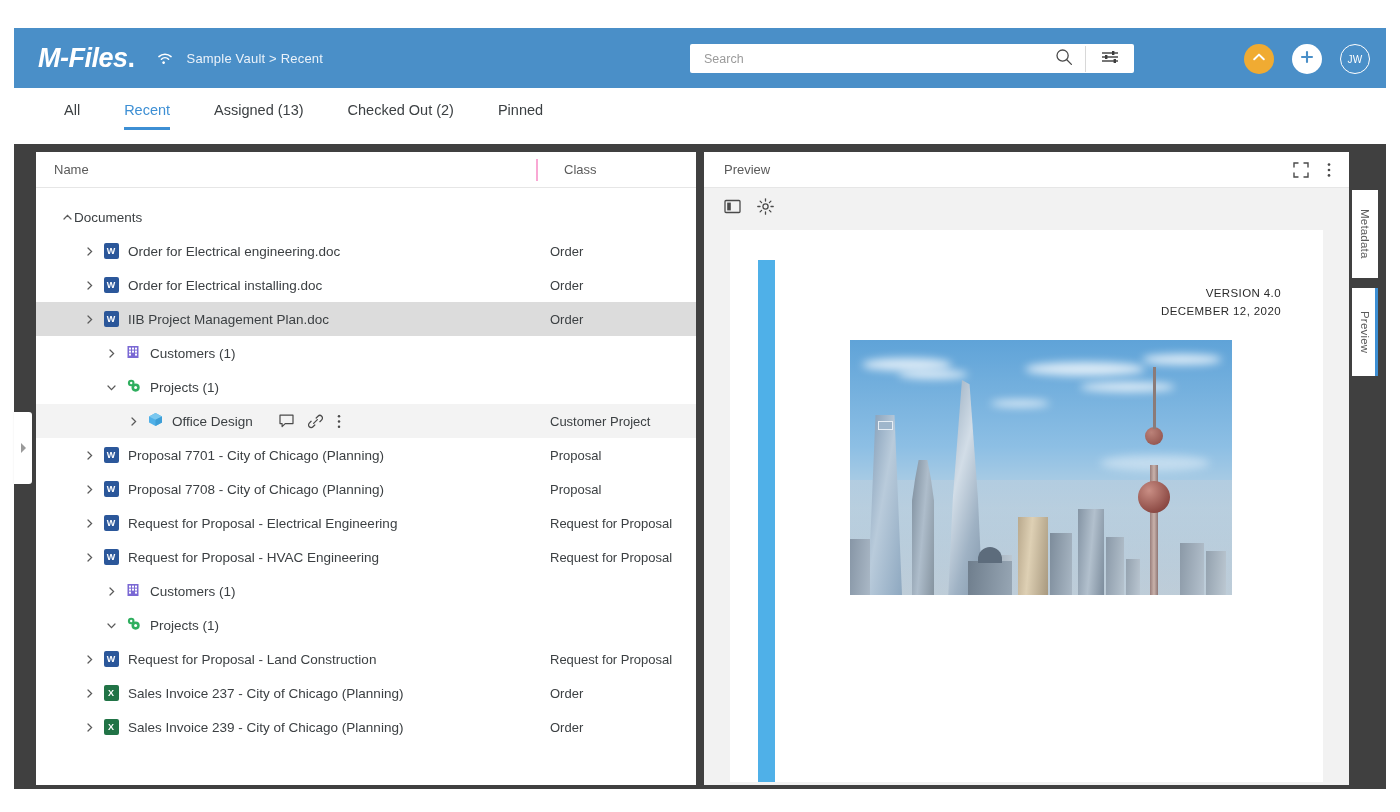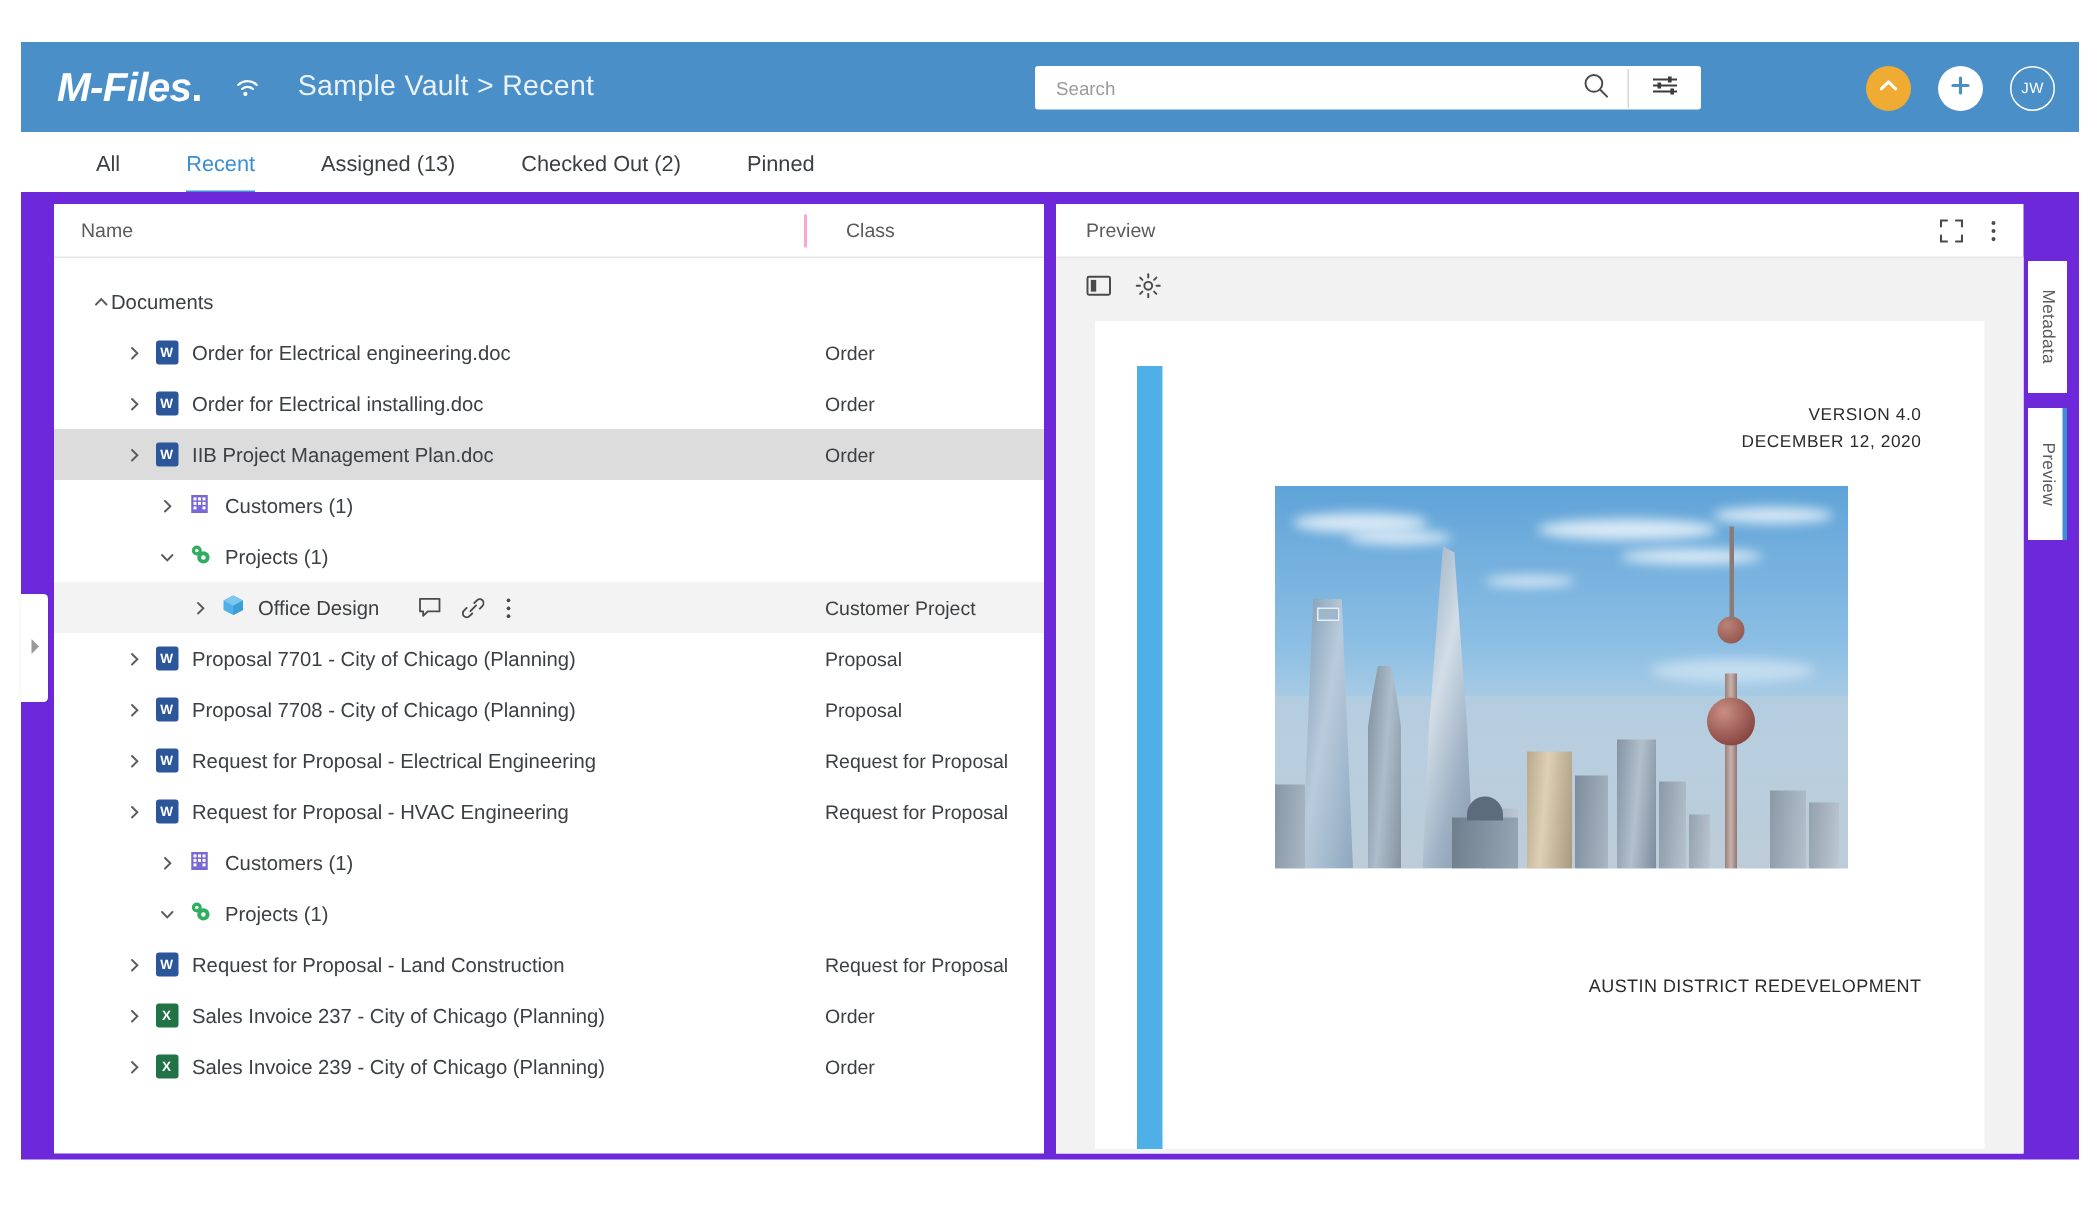--- a/index.html
+++ b/index.html
@@ -40,23 +40,23 @@
   }
   .logo .dot { font-style: normal; }
 
   .wifi-icon {
     margin-left: 20px;
     width: 20px; height: 16px;
     display: flex; align-items: center; justify-content: center;
   }
 
   .breadcrumb {
-    margin-left: 24px;
+    margin-left: 12px;
     color: #eaf2fa;
-    font-size: 19px;
+    font-size: 13px;
     letter-spacing: 0.2px;
   }
 
   .search-wrap {
     position: absolute;
     left: 690px; top: 44px;
     width: 444px; height: 29px;
     background: #ffffff;
     border-radius: 2px;
     display: flex;
@@ -133,23 +133,23 @@
     content: "";
     position: absolute;
     left: 0; right: 0; bottom: 0;
     height: 3px;
     background: #3d8fd4;
   }
 
   
   .content {
     position: absolute;
-    left: 14px; top: 128px;
+    left: 14px; top: 144px;
     width: 1372px; height: 645px;
-    background: #6d28d9;
+    background: #404040;
   }
 
   
   .left-handle {
     position: absolute;
     left: 0px; top: 268px;
     width: 18px; height: 72px;
     background: #ffffff;
     border-radius: 0 3px 3px 0;
     display: flex; align-items: center; justify-content: center;
@@ -849,21 +849,20 @@
             <div class="bld" style="left:330px; width:24px; height:52px; background:linear-gradient(95deg,#8b99a7,#b4c1cd);"></div>
             <div class="bld" style="left:356px; width:20px; height:44px; background:linear-gradient(95deg,#93a1ae,#bcc8d2);"></div>
             <div class="bld" style="left:0px; width:20px; height:56px; background:linear-gradient(95deg,#8796a6,#aab8c6);"></div>
             <div class="bld" style="left:138px; width:24px; height:40px; background:linear-gradient(95deg,#9aa8b5,#c0ccd6);"></div>
             <div class="bld" style="left:276px; width:14px; height:36px; background:linear-gradient(95deg,#94a2af,#bac6d1);"></div>
 
             <div style="position:absolute; left:118px; bottom:0; width:44px; height:34px; background:linear-gradient(95deg,#6f7e8d,#97a6b4);"></div>
             <div style="position:absolute; left:128px; bottom:32px; width:24px; height:16px; border-radius:12px 12px 0 0; background:#5d6c7c;"></div>
           </div>
 
-          <div class="doc-sub">AUSTIN DISTRICT REDEVELOPMENT</div>
         </div>
       </div>
     </div>
 
     <div class="vtabs">
       <div class="vtab">
         <span>Metadata</span>
       </div>
       <div class="vtab active">
         <span>Preview</span>

